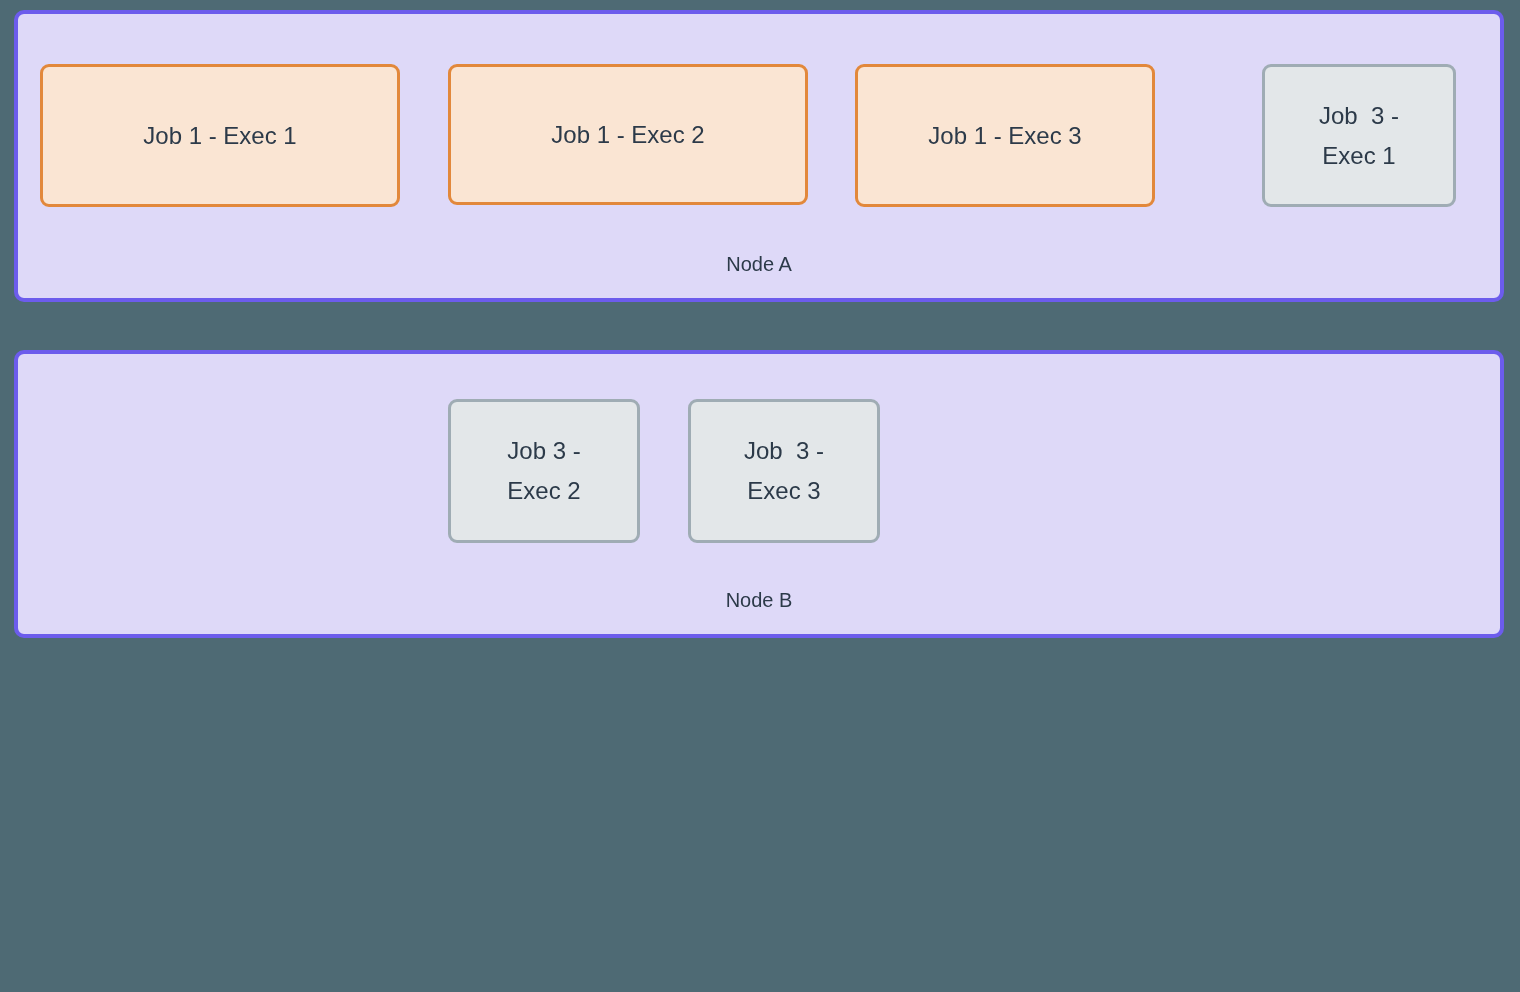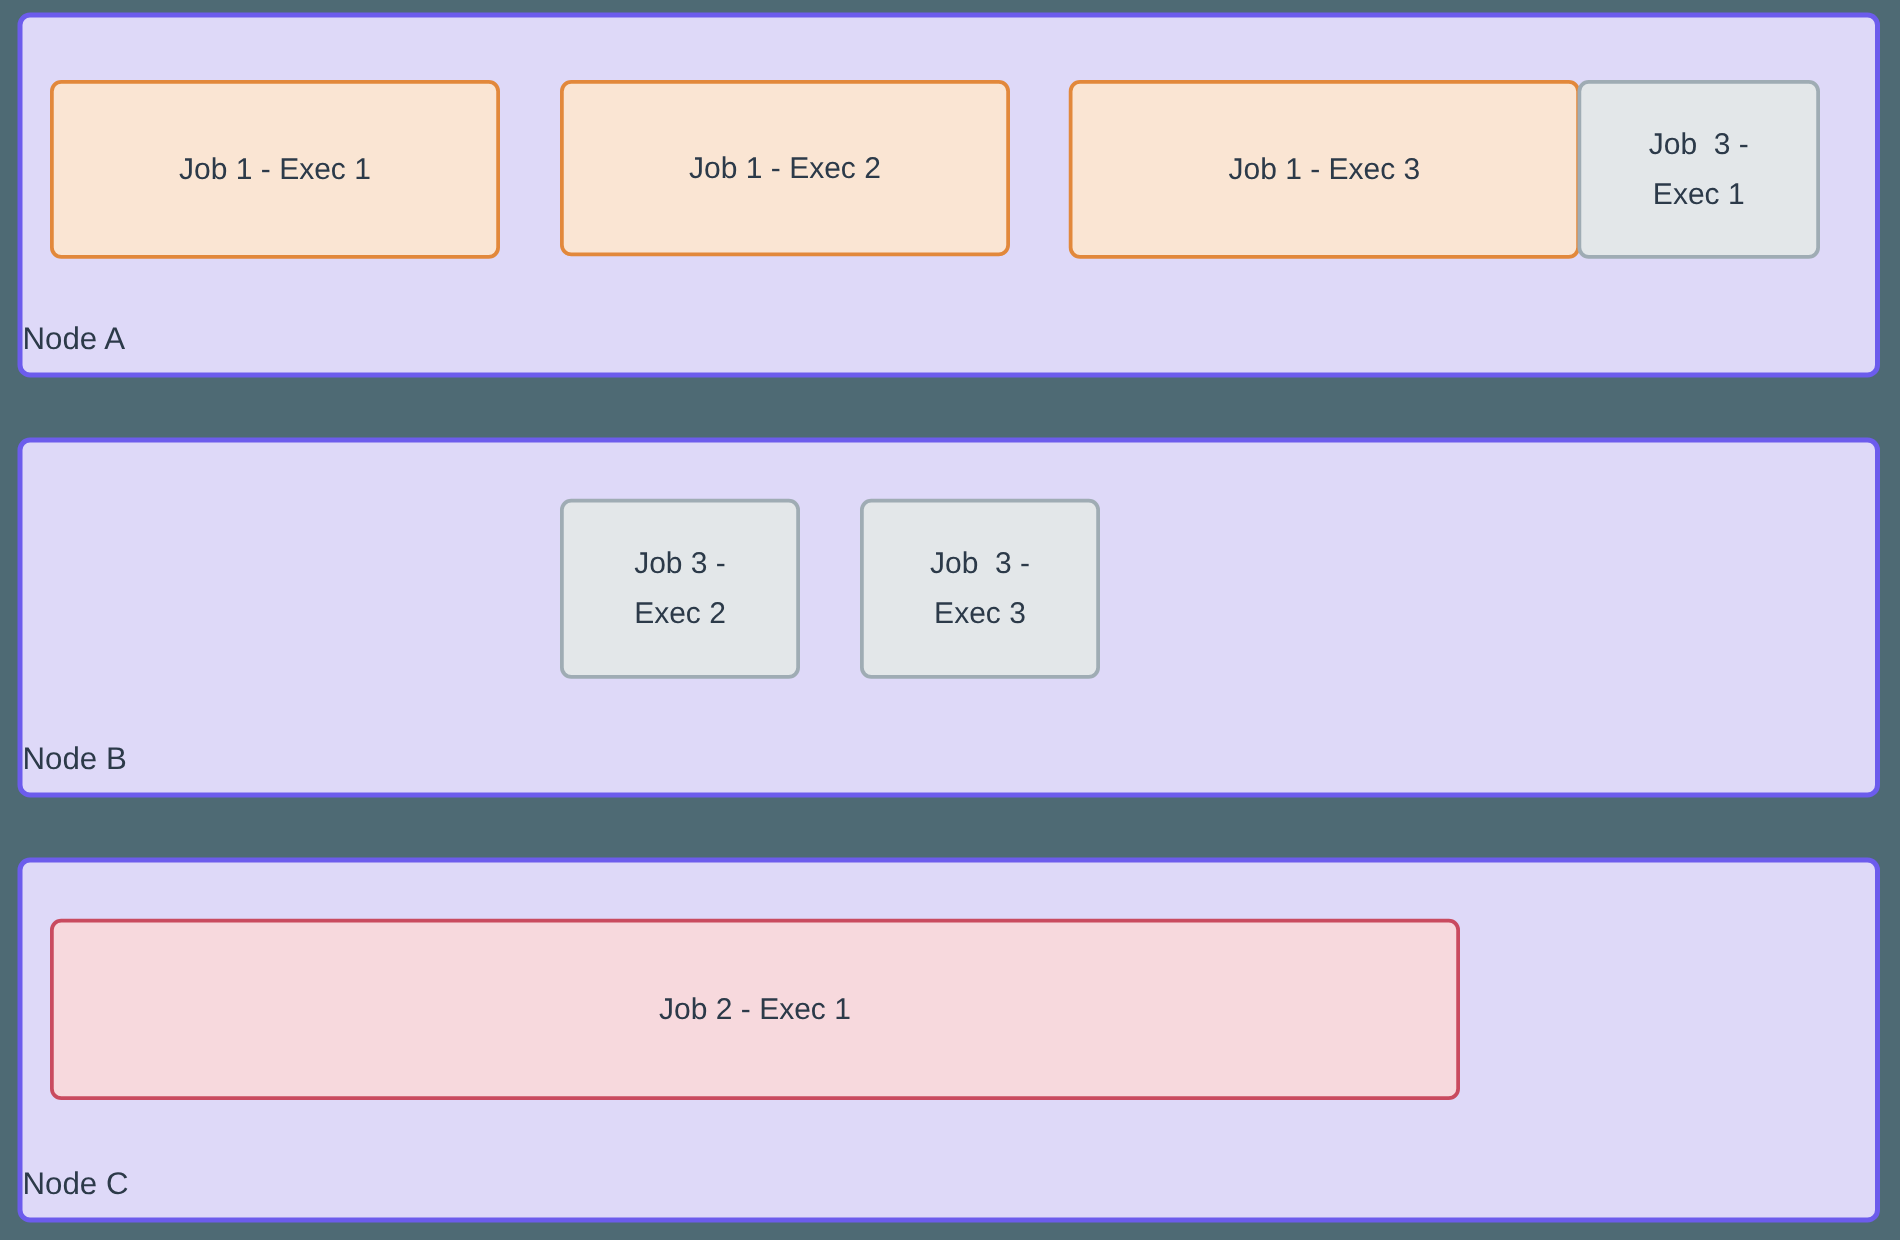--- a/index.html
+++ b/index.html
@@ -34,44 +34,40 @@
     border-radius:9px;
     display:flex;align-items:center;justify-content:center;
     text-align:center;
     font-size:24px;line-height:40px;
     white-space:pre-wrap;
   }
   .job.orange{background:var(--job1-fill);border:3px solid var(--job1-border);text-align:right;}
   .job.gray{background:var(--job3-fill);border:3px solid var(--job3-border);}
   .job.pink{background:var(--job2-fill);border:3px solid var(--job2-border);}
   .node-label{
-    position:absolute;left:0;right:0;bottom:12px;
-    text-align:left;font-size:25px;
+    position:absolute;left:0;right:0;bottom:22px;
+    text-align:center;font-size:20px;
   }
 </style>
 </head>
 <body>
 
 <div class="canvas">
 
   <section class="node" style="top:10px;height:292px">
     <div class="job orange" style="left:22px;top:50px;width:360px;height:143px">Job 1 - Exec 1</div>
     <div class="job orange" style="left:430px;top:50px;width:360px;height:141px">Job 1 - Exec 2</div>
-    <div class="job orange" style="left:837px;top:50px;width:409px;height:143px">Job 1 - Exec 3</div>
+    <div class="job orange" style="left:837px;top:50px;width:300px;height:143px">Job 1 - Exec 3</div>
     <div class="job gray" style="left:1244px;top:50px;width:194px;height:143px">Job  3 -
 Exec 1</div>
     <div class="node-label">Node A</div>
   </section>
 
   <section class="node" style="top:350px;height:288px">
     <div class="job gray" style="left:430px;top:45px;width:192px;height:144px">Job 3 -
 Exec 2</div>
     <div class="job gray" style="left:670px;top:45px;width:192px;height:144px">Job  3 -
 Exec 3</div>
     <div class="node-label">Node B</div>
   </section>
 
-  <section class="node" style="top:686px;height:292px">
-    <div class="job pink" style="left:22px;top:45px;width:1128px;height:145px">Job 2 - Exec 1</div>
-    <div class="node-label">Node C</div>
-  </section>
 
 </div>
 
 </body></html>

